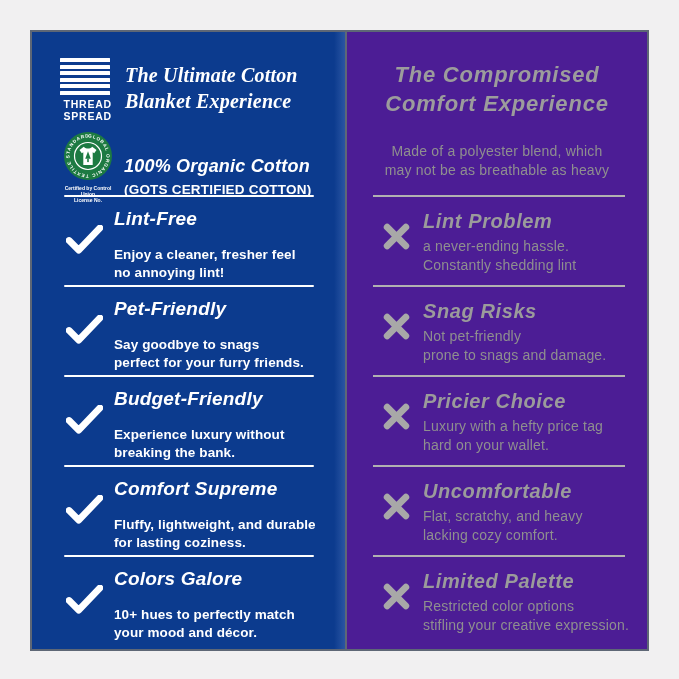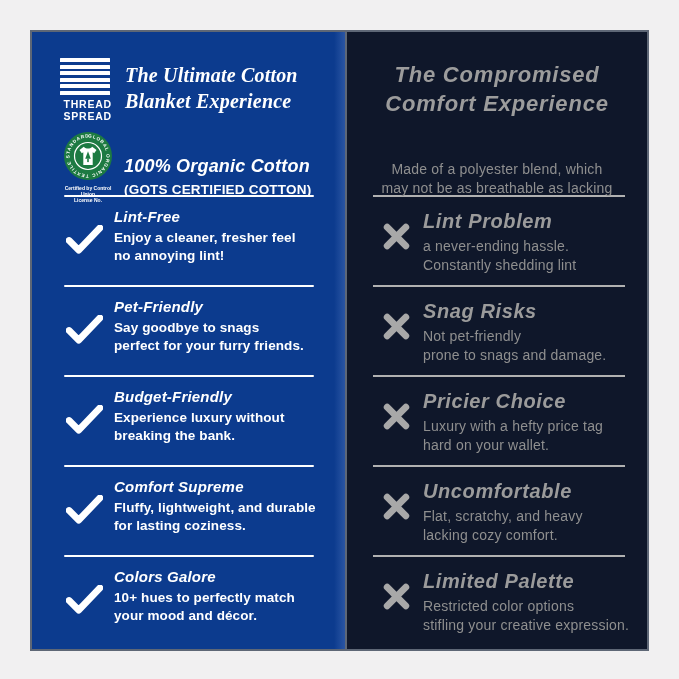--- a/index.html
+++ b/index.html
@@ -39,35 +39,35 @@
   .gots { width:52px; flex-shrink:0; text-align:center; }
   .badge-cert { font-size:5px; line-height:6px; color:#fff; font-weight:bold; margin-top:1px; }
   .badge-text { margin-left:10px; margin-top:24px; }
   .badge-title { font-size:18px; font-weight:bold; font-style:italic; letter-spacing:0.2px; }
   .badge-sub { font-size:13.5px; font-weight:bold; margin-top:5px; letter-spacing:0.2px; }
   .feat { height:90px; }
   .rule-l { height:2px; background:#fff; margin:0 31px 0 32px; border-radius:1px; }
   .feat-row { display:flex; padding:11px 14px 0 34px; }
   .check-icon { flex-shrink:0; margin-top:17px; }
   .feat-text { margin-left:11px; }
-  .feat-title { font-size:15px; font-weight:bold; font-style:italic; letter-spacing:0.2px; }
-  .feat-desc { font-size:13.5px; font-weight:bold; line-height:17.5px; margin-top:4px; letter-spacing:0.1px; }
+  .feat-title { font-size:19px; font-weight:bold; font-style:italic; letter-spacing:0.2px; }
+  .feat-desc { font-size:13.5px; font-weight:bold; line-height:17.5px; margin-top:16px; letter-spacing:0.1px; }
   
   .panel-right {
     flex:1; height:100%;
-    background:#0f172a;
+    background:#4c1d95;
     border-left:2px solid #5e6776;
   }
   .r-head { height:163px; text-align:center; }
   .r-title {
     padding-top:28px;
     font-size:22px; font-weight:bold; font-style:italic;
     color:#9c9c9c; line-height:29px; letter-spacing:0.8px;
   }
-  .r-sub { margin-top:42px; font-size:14px; color:#8f8f8f; line-height:19px; letter-spacing:0.2px; }
+  .r-sub { margin-top:24px; font-size:14px; color:#8f8f8f; line-height:19px; letter-spacing:0.2px; }
   .rule-r { height:1.5px; background:#b1b1b1; margin:0 22px 0 26px; }
   .feat-row-r { display:flex; padding:13px 8px 0 36px; }
   .x-icon { flex-shrink:0; margin-top:13px; }
   .feat-text-r { margin-left:13px; }
   .feat-title-r { font-size:20px; font-weight:bold; font-style:italic; color:#9b9b9b; letter-spacing:0.6px; }
   .feat-desc-r { font-size:14px; color:#8f8f8f; line-height:19px; margin-top:4px; letter-spacing:0.2px; }
 </style>
 </head>
 <body>
 
@@ -206,21 +206,21 @@
   </div>
 
   <div class="panel-right">
     <div class="r-head">
       <div class="r-title">
         <div>The Compromised</div>
         <div>Comfort Experience</div>
       </div>
       <div class="r-sub">
         <div>Made of a polyester blend, which</div>
-        <div>may not be as breathable as lacking</div>
+        <div>may not be as breathable as heavy</div>
       </div>
     </div>
 
     <div class="feat">
       <div class="rule-r"></div>
       <div class="feat-row-r">
         <svg class="x-icon" width="27" height="27" viewBox="0 0 26 26">
           <line x1="4" y1="4" x2="22" y2="22" stroke="#a8a8a8" stroke-width="6.5" stroke-linecap="round"></line>
           <line x1="22" y1="4" x2="4" y2="22" stroke="#a8a8a8" stroke-width="6.5" stroke-linecap="round"></line>
         </svg>

